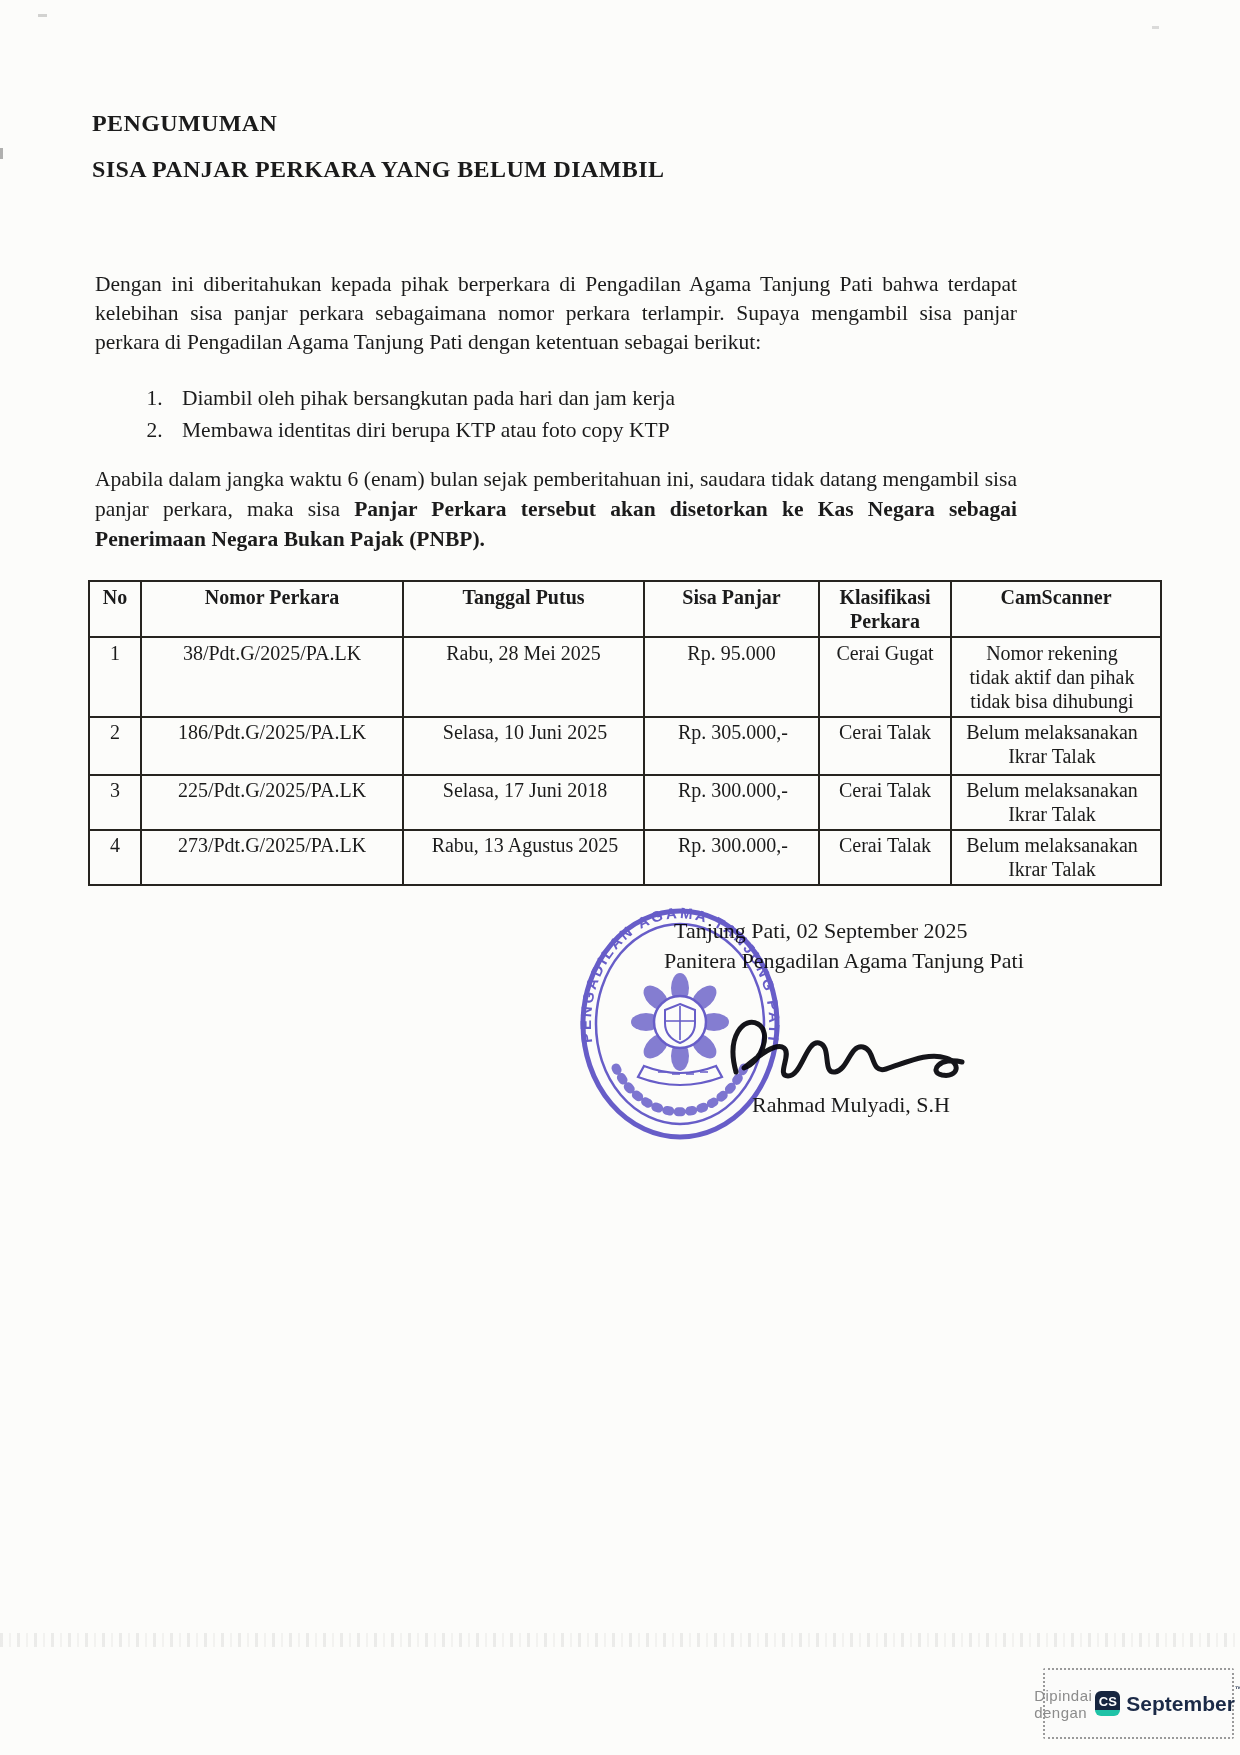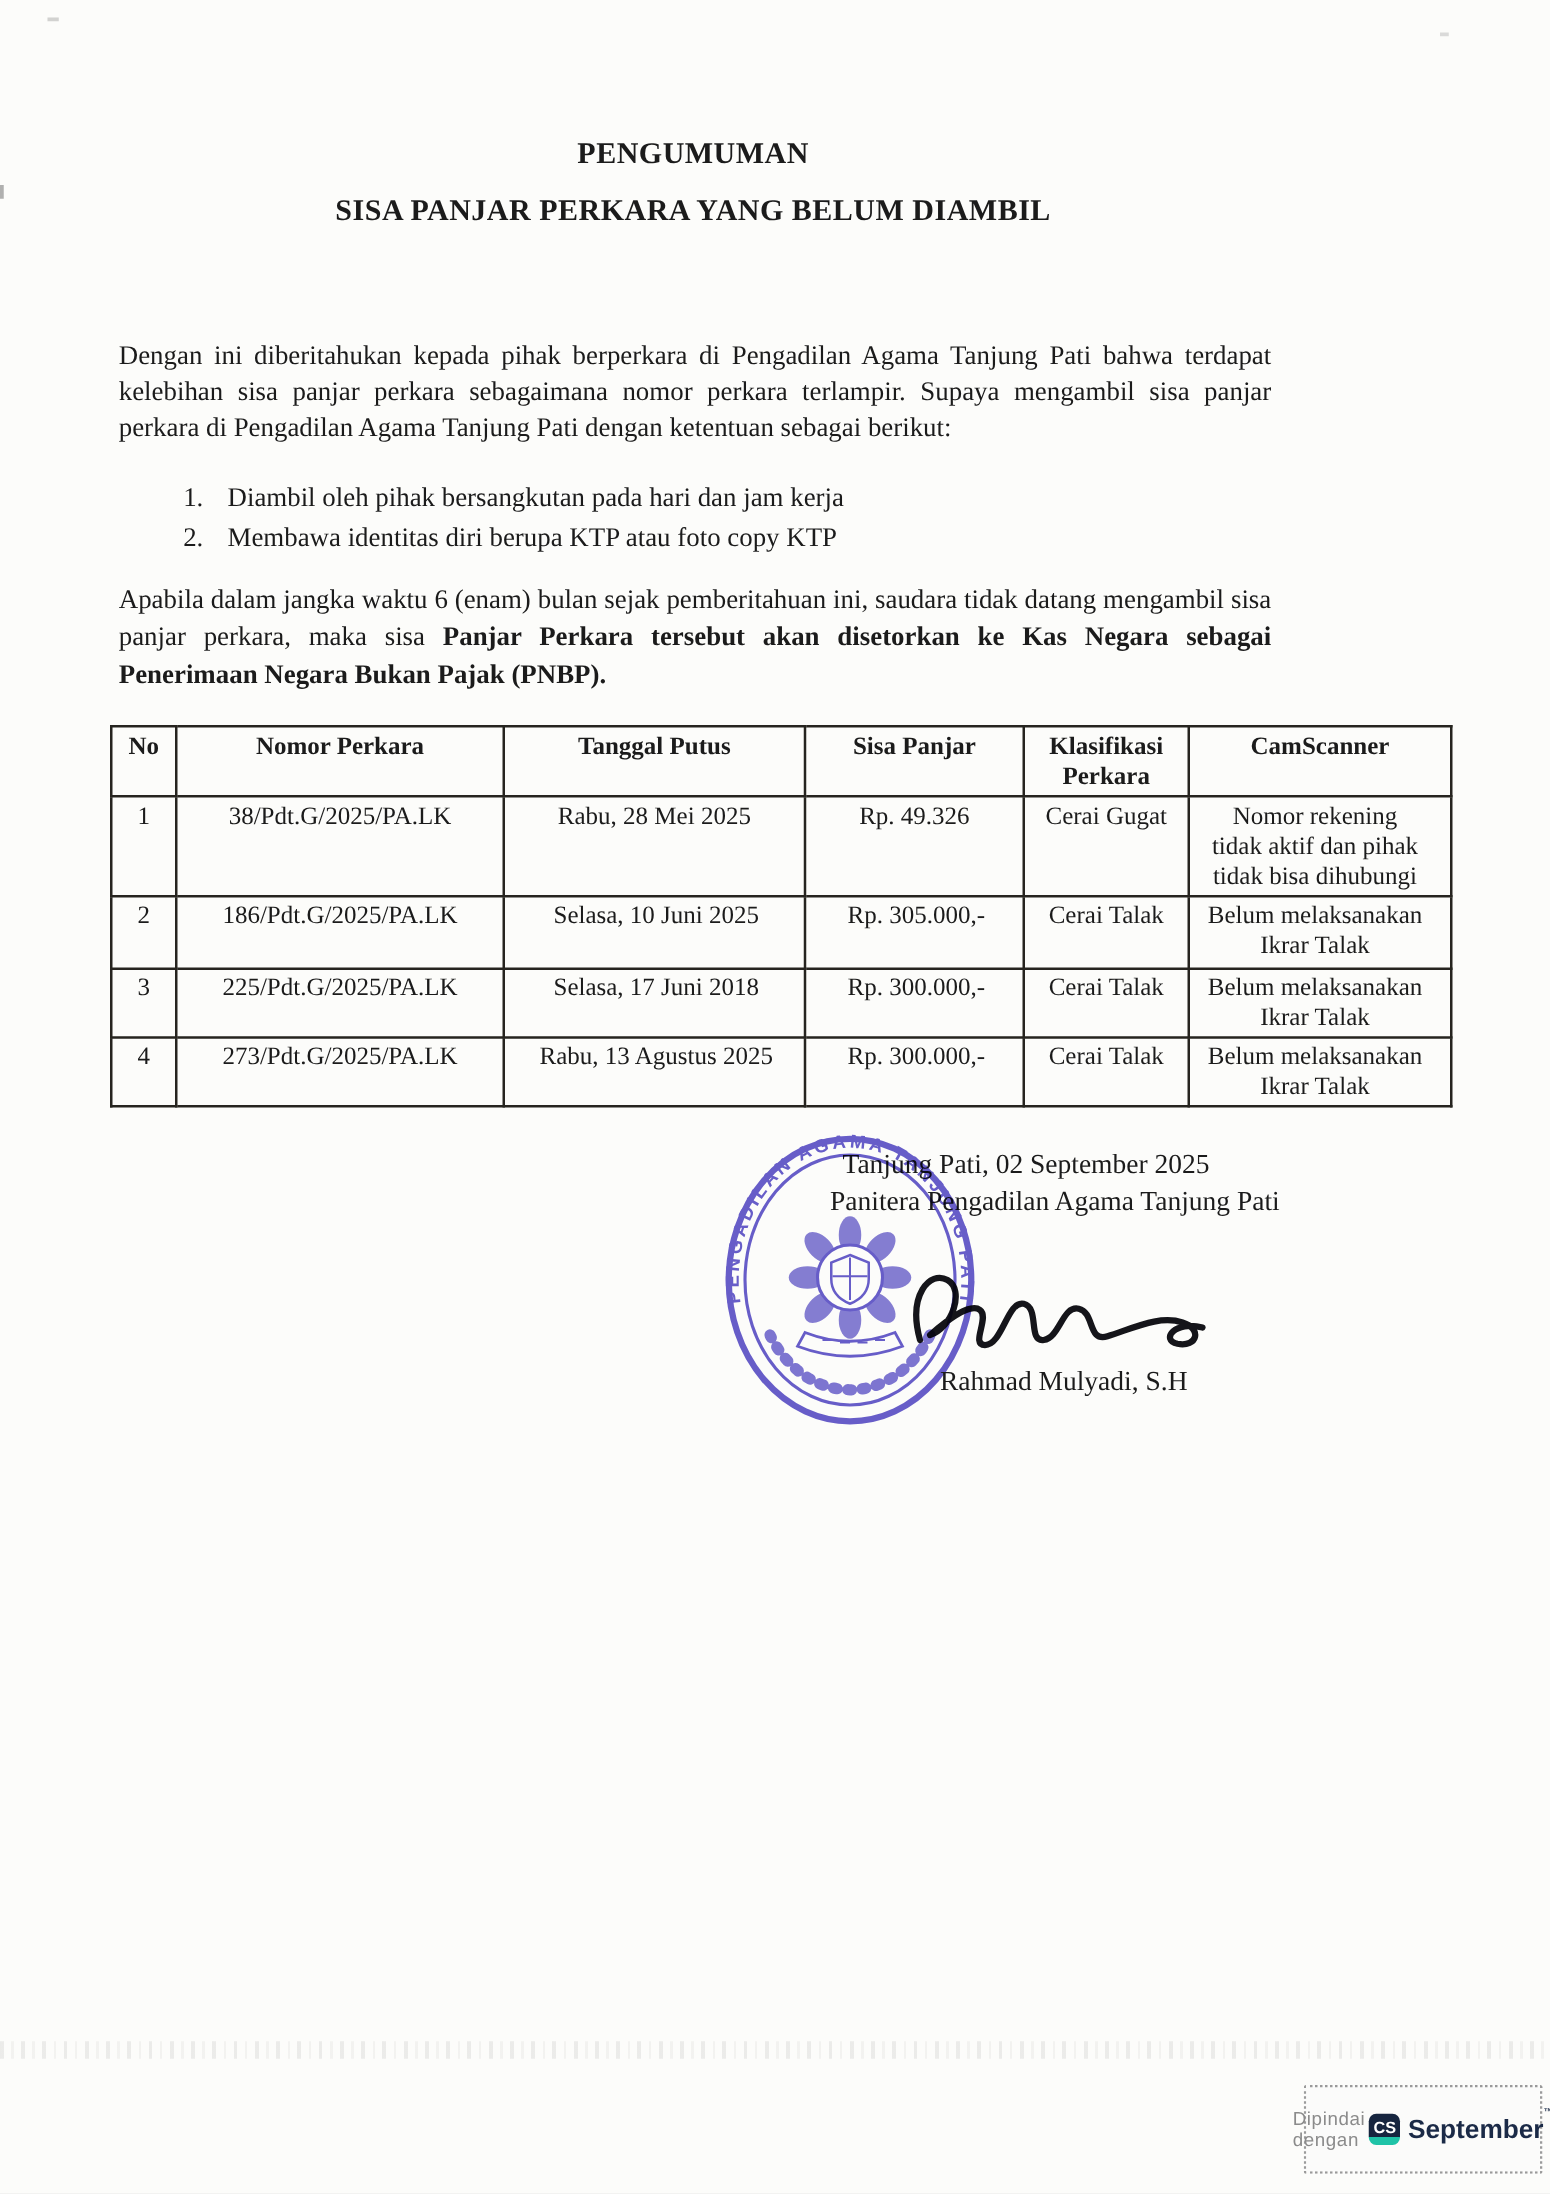--- a/index.html
+++ b/index.html
@@ -4,21 +4,21 @@
 <style>
   * { margin:0; padding:0; box-sizing:border-box; }
   html,body { background:#e8e8e8; }
   .page {
     position:relative; width:1240px; height:1755px;
     background:#fcfcfa; margin:0 auto; overflow:hidden;
     font-family:"Liberation Serif", serif; color:#1b1b1b;
   }
   
   .doc-title, .doc-subtitle {
-    position:absolute; left:92px; width:925px; text-align:center;
+    position:absolute; left:92px; width:925px; 
     font-weight:bold; font-size:24px; letter-spacing:.4px;
   }
   .doc-title    { top:110px; }
   .doc-subtitle { top:156px; }
   
   .intro {
     position:absolute; top:270px; left:95px; width:922px;
     font-size:21.5px; line-height:29px; text-align:justify;
   }
   .terms {
@@ -136,21 +136,21 @@
       <th>Nomor Perkara</th>
       <th>Tanggal Putus</th>
       <th>Sisa Panjar</th>
       <th>Klasifikasi Perkara</th>
       <th>CamScanner</th>
     </tr>
     <tr class="row-1">
       <td>1</td>
       <td>38/Pdt.G/2025/PA.LK</td>
       <td>Rabu, 28 Mei 2025</td>
-      <td>Rp. 49.326</td>
+      <td>Rp. 95.000</td>
       <td>Cerai Gugat</td>
       <td class="cell-ket">Nomor rekening tidak aktif dan pihak tidak bisa dihubungi</td>
     </tr>
     <tr class="row-2">
       <td>2</td>
       <td>186/Pdt.G/2025/PA.LK</td>
       <td class="cell-left">Selasa, 10 Juni 2025</td>
       <td class="cell-left">Rp. 305.000,-</td>
       <td>Cerai Talak</td>
       <td class="cell-ket">Belum melaksanakan Ikrar Talak</td>

